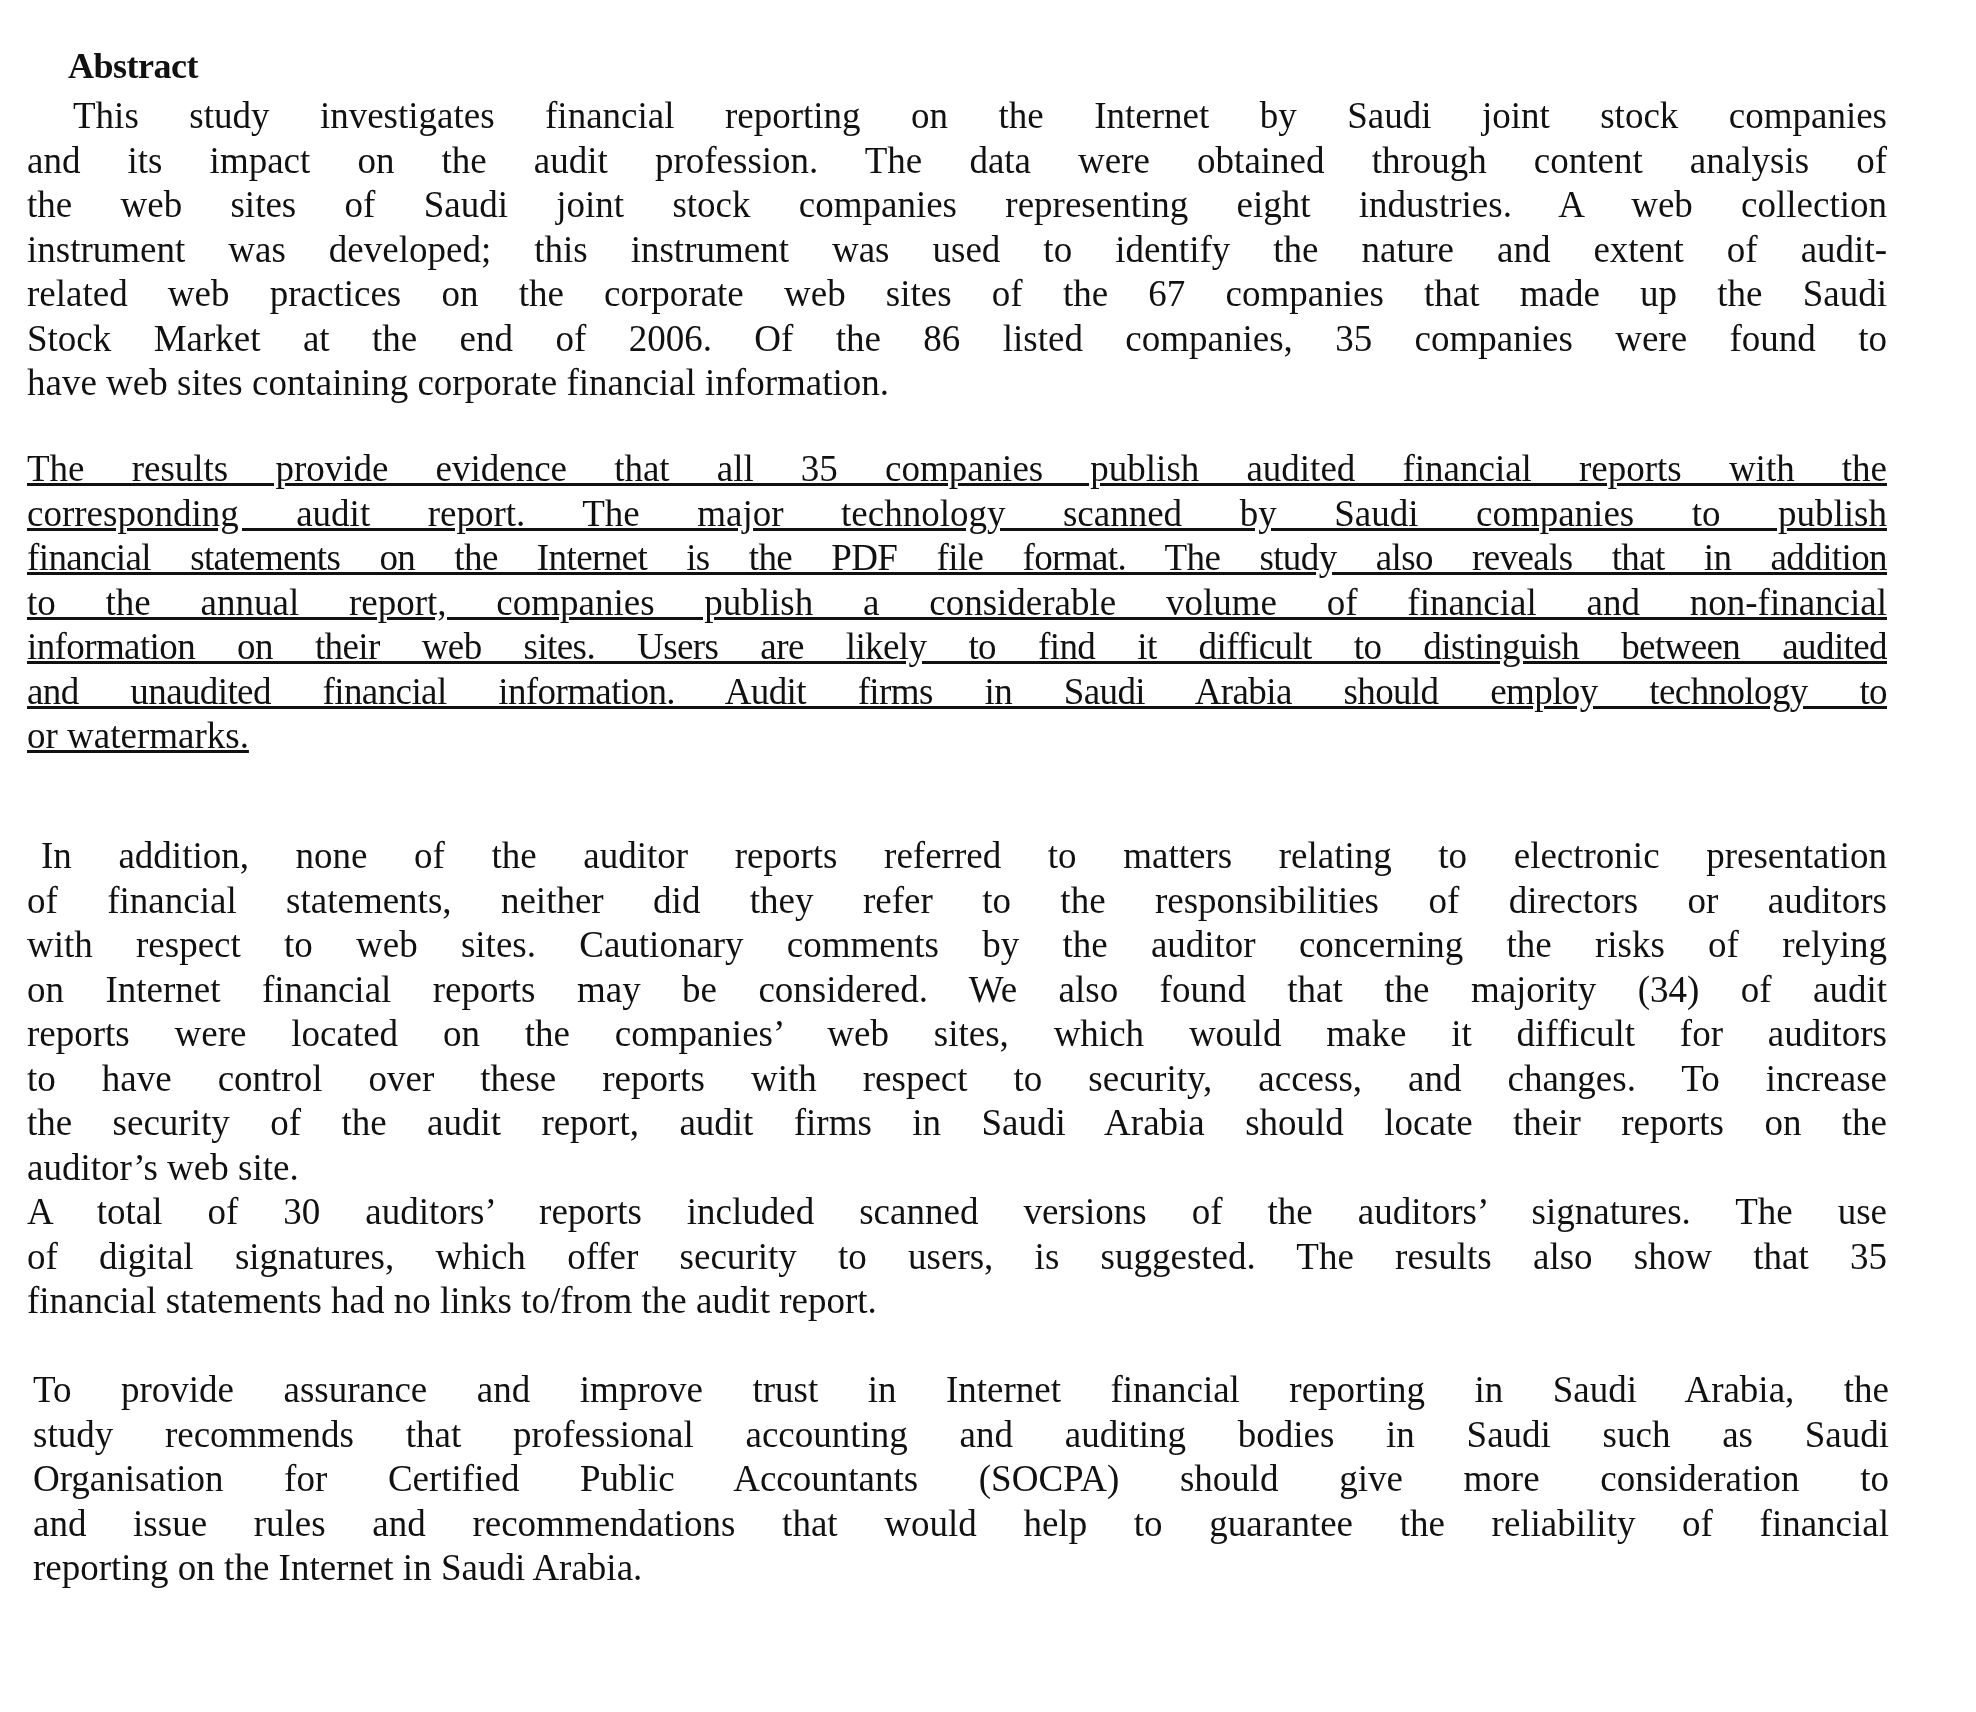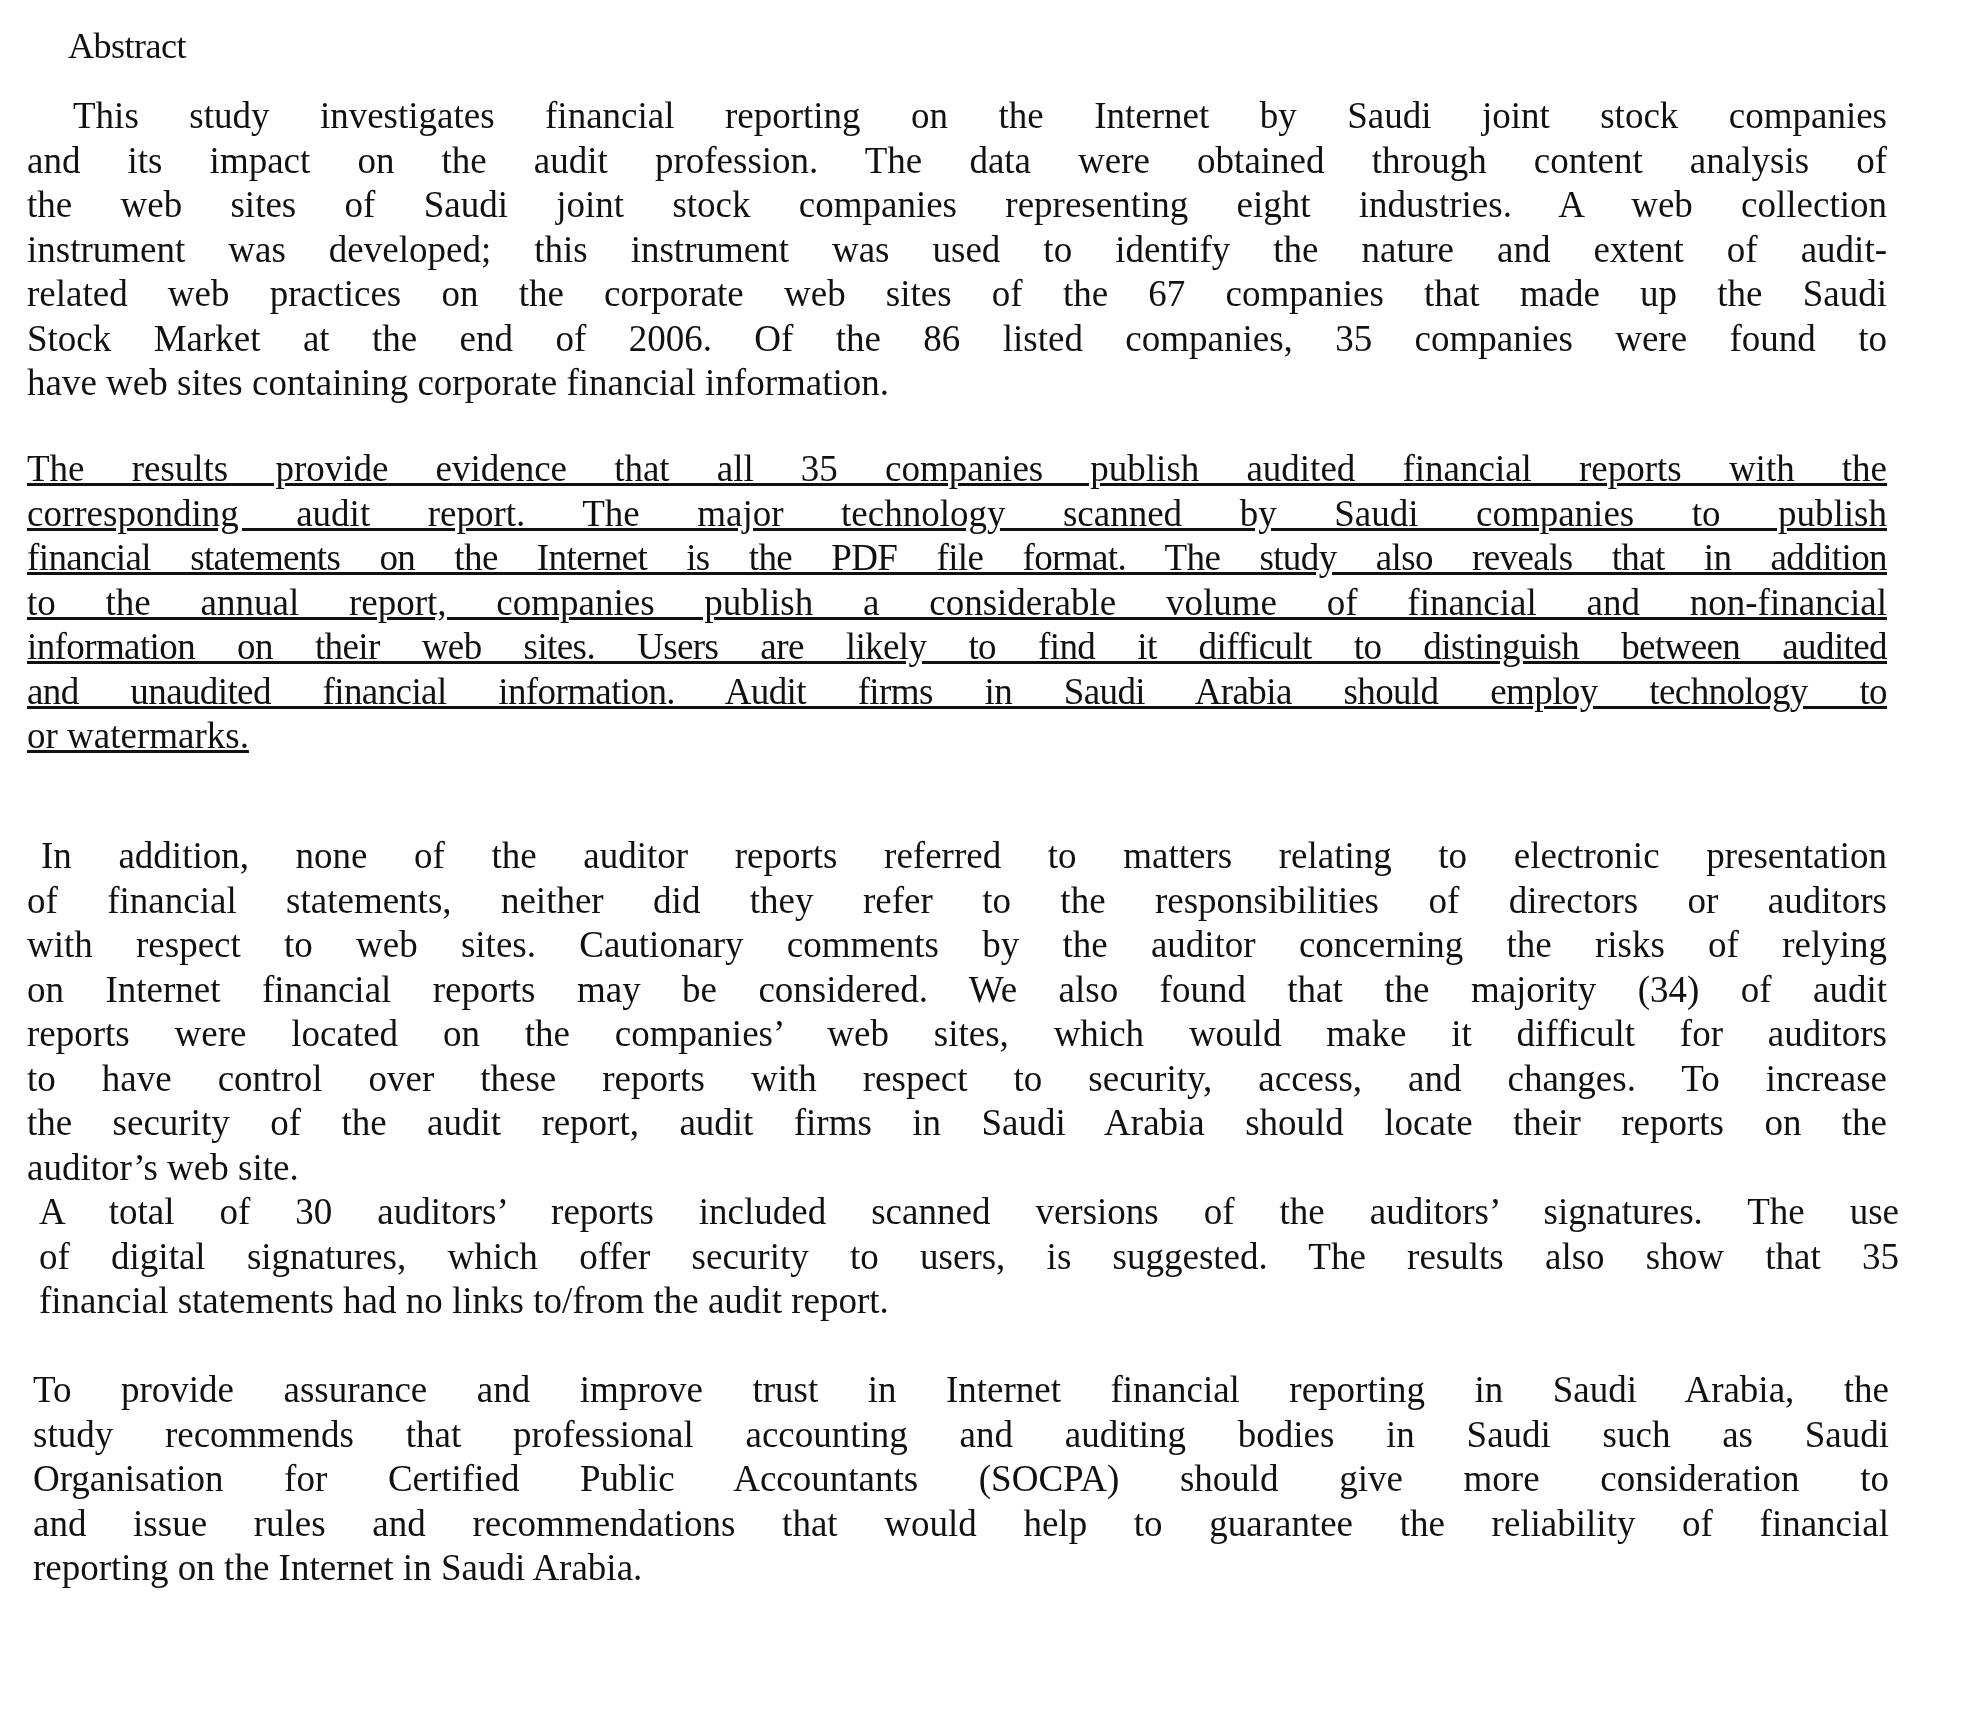--- a/index.html
+++ b/index.html
@@ -18,23 +18,23 @@
     .page {
       position: absolute;
       left: 0;
       top: 0;
       width: 1976px;
       height: 1712px;
     }
     .heading {
       position: absolute;
       left: 68px;
-      top: 24px;
+      top: 44px;
       font-size: 36px;
-      font-weight: normal;
+      font-weight: bold;
       line-height: 44px;
       letter-spacing: -0.5px;
     }
     .para {
       position: absolute;
       left: 27px;
       width: 1860px;
     }
     .line {
       display: block;
@@ -91,21 +91,21 @@
     <span class="line indent-sm">In addition, none of the auditor reports referred to matters relating to electronic presentation</span>
     <span class="line">of financial statements, neither did they refer to the responsibilities of directors or auditors</span>
     <span class="line">with respect to web sites. Cautionary comments by the auditor concerning the risks of relying</span>
     <span class="line">on Internet financial reports may be considered. We also found that the majority (34) of audit</span>
     <span class="line">reports were located on the companies’ web sites, which would make it difficult for auditors</span>
     <span class="line">to have control over these reports with respect to security, access, and changes. To increase</span>
     <span class="line">the security of the audit report, audit firms in Saudi Arabia should locate their reports on the</span>
     <span class="line last">auditor’s web site.</span>
   </div>
 
-  <div class="para" style="top:1190px;margin-left:12px;">
+  <div class="para" style="top:1190px;">
     <span class="line">A total of 30 auditors’ reports included scanned versions of the auditors’ signatures. The use</span>
     <span class="line">of digital signatures, which offer security to users, is suggested. The results also show that 35</span>
     <span class="line last">financial statements had no links to/from the audit report.</span>
   </div>
 
   <div class="para" style="top:1368px; left:33px; width:1856px;">
     <span class="line">To provide assurance and improve trust in Internet financial reporting in Saudi Arabia, the</span>
     <span class="line">study recommends that professional accounting and auditing bodies in Saudi such as Saudi</span>
     <span class="line">Organisation for Certified Public Accountants (SOCPA) should give more consideration to</span>
     <span class="line">and issue rules and recommendations that would help to guarantee the reliability of financial</span>

